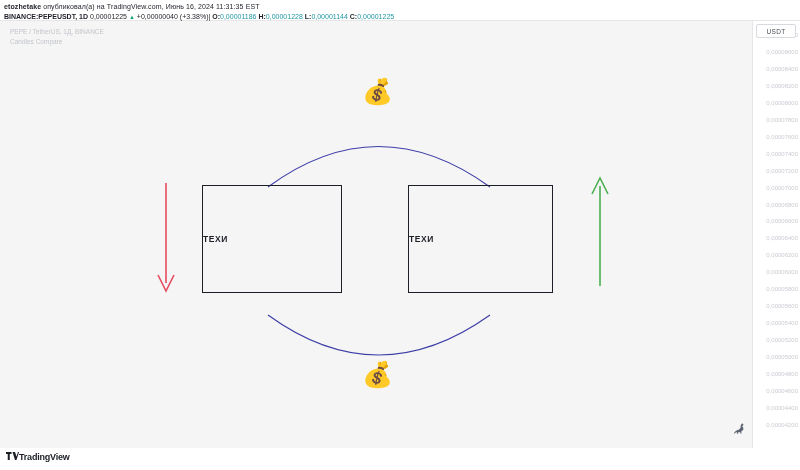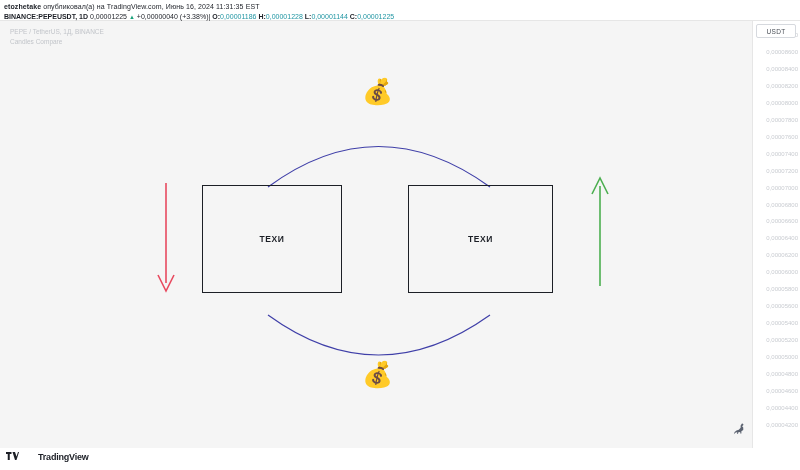--- a/index.html
+++ b/index.html
@@ -58,21 +58,21 @@
   .legend-line { font-size:6.5px; line-height:10px; color:#c2c5ca; white-space:nowrap; }
 
   
   #draw { position:absolute; left:0; top:0; width:752px; height:427px; }
 
   
   .shape-box {
     position:absolute;
     border:1.6px solid #1c1f26;
     background:transparent;
-    display:flex; align-items:center; justify-content:center;
+    display:flex; align-items:center; 
   }
   .shape-box .lbl {
     font-size:8.5px; font-weight:bold; color:#1c1f26;
     letter-spacing:0.6px;
   }
   #box-tech { left:202px; top:164px; width:140px; height:108px; }
   #box-mem  { left:408px; top:164px; width:145px; height:108px; }
 
   
   .bag {
@@ -80,21 +80,21 @@
     width:30px; height:30px;
     font-size:25px; line-height:30px;
     text-align:center;
   }
   #bag-top { left:362px; top:55px; }
   #bag-bottom { left:362px; top:338px; }
 
   
   #tv-logo {
     position:absolute; left:6px; top:452px;
-    display:flex; align-items:center; gap:19px;
+    display:flex; align-items:center; gap:0;
   }
   #tv-logo .mark { display:block; }
   #tv-logo .word { font-size:9px; font-weight:bold; color:#1c1f26; letter-spacing:-0.2px; }
 
   
   #cursor-icon { position:absolute; left:732px; top:421px; width:18px; height:18px; }
 </style>
 </head>
 <body>
 

